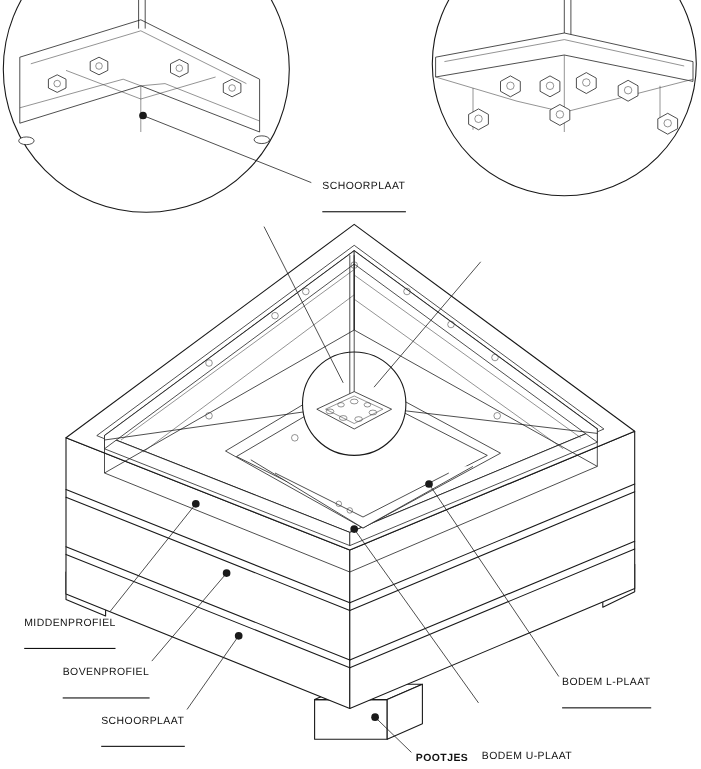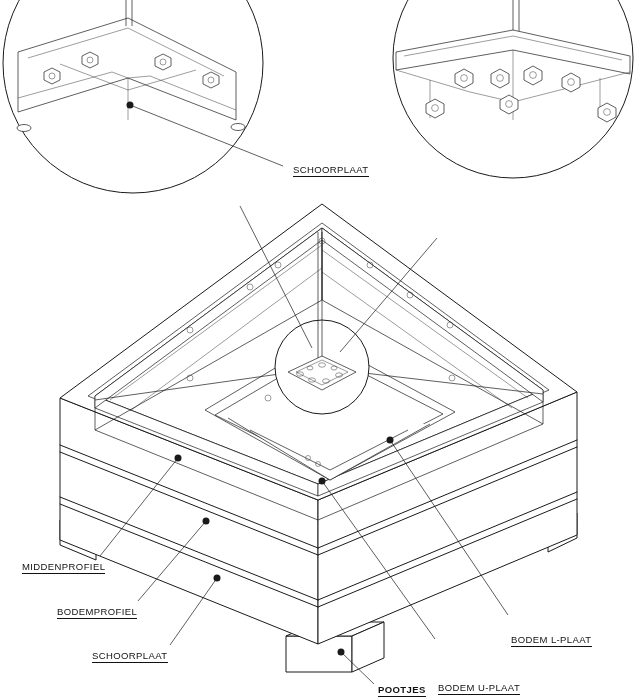--- a/index.html
+++ b/index.html
@@ -25,21 +25,21 @@
     height: 699px;
   }
   .label {
     position: absolute;
     font-family: "Liberation Sans", sans-serif;
     font-size: 9.5px;
     letter-spacing: 0.4px;
     color: #111111;
     white-space: nowrap;
     border-bottom: 1px solid #111111;
-    padding-bottom: 1px;
+    padding-bottom: 17px;
     line-height: 11px;
   }
 </style>
 </head>
 <body>
 
 <div id="sheet">
 
   <svg id="drawing" viewBox="0 0 637 699">
     <defs>
@@ -222,23 +222,23 @@
 
       <path class="lead" d="M390 440 L508 615"></path>
       <circle class="dot" cx="390" cy="440" r="3.5"></circle>
     </g>
   </svg>
 
   <div class="label" style="left:293px; top:164px;">SCHOORPLAAT</div>
 
   <div class="label" style="left:22px; top:561px;">MIDDENPROFIEL</div>
 
-  <div class="label" style="left:57px; top:606px;">BODEMPROFIEL</div>
+  <div class="label" style="left:57px; top:606px;">BOVENPROFIEL</div>
 
   <div class="label" style="left:92px; top:650px;">SCHOORPLAAT</div>
 
   <div class="label" style="left:378px; top:684px;font-weight:bold;">POOTJES</div>
 
   <div class="label" style="left:438px; top:639px;margin-top:43px;">BODEM U-PLAAT</div>
 
-  <div class="label" style="left:511px; top:615px;margin-top:19px;">BODEM L-PLAAT</div>
+  <div class="label" style="left:511px; top:615px;">BODEM L-PLAAT</div>
 
 </div>
 
 </body></html>

